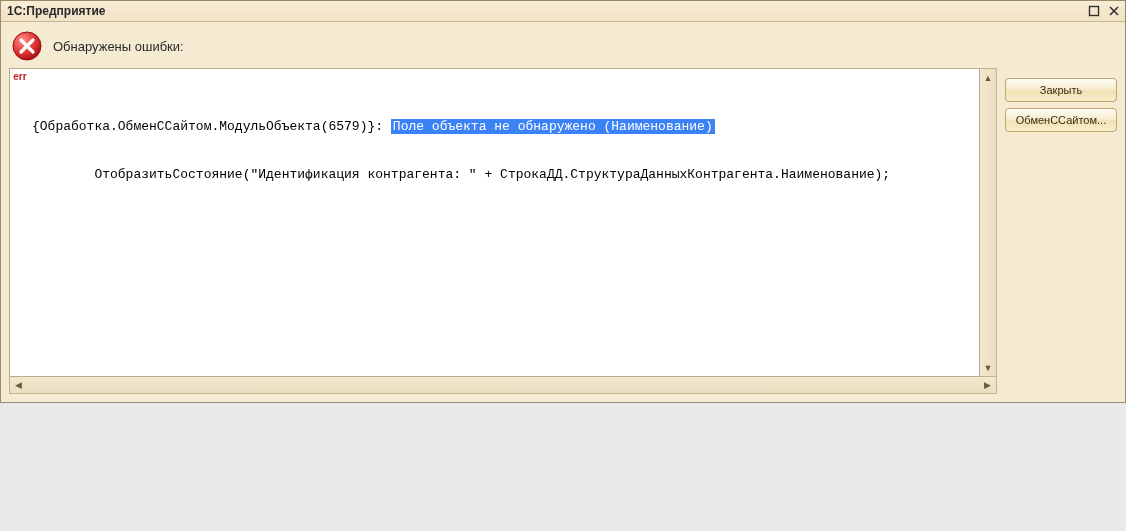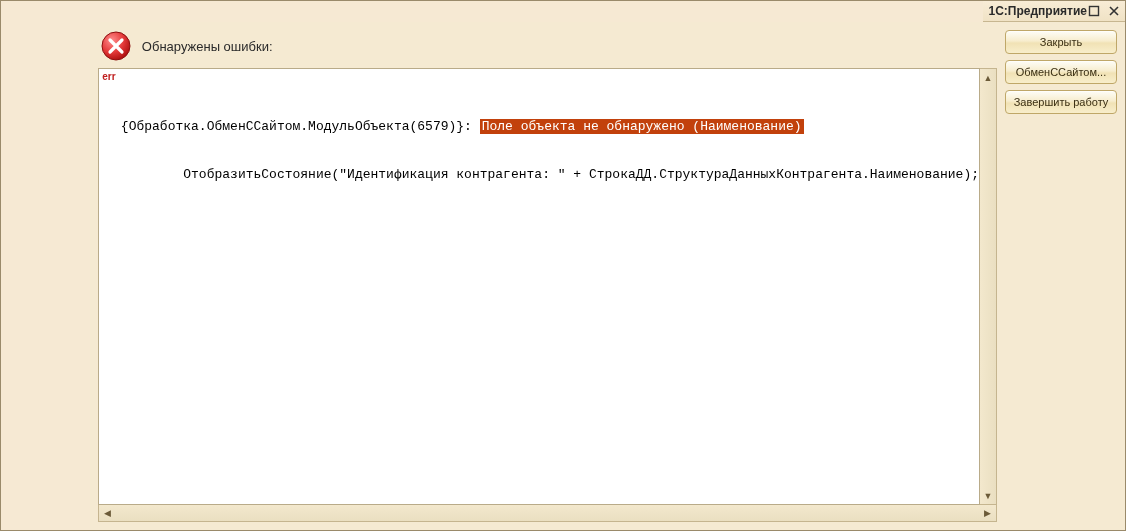--- a/index.html
+++ b/index.html
@@ -7,27 +7,26 @@
     padding: 0;
     width: 1126px;
     height: 531px;
     font-family: "Arial", sans-serif;
     font-size: 12px;
     background: #e9e9e9;
     overflow: hidden;
   }
   .window {
     width: 1126px;
-    height: 531px;
+    height: 403px;
     background: #f6e9d3;
     box-sizing: border-box;
     display: flex;
     flex-direction: column;
     border: 1px solid #9a8a6a;
-    align-items: flex-end;
   }
   .titlebar {
     height: 20px;
     background: linear-gradient(to bottom, #f8ecd6 0%, #f0e2c5 100%);
     border-bottom: 1px solid #c7b690;
     display: flex;
     align-items: center;
     justify-content: space-between;
     padding: 0 4px 0 6px;
   }
@@ -139,30 +138,31 @@
     font-family: Arial, sans-serif;
     font-size: 10px;
     font-weight: bold;
     color: #c02020;
     line-height: 11px;
   }
   .code-line {
     padding-left: 22px;
   }
   .hl {
-    background: #c2410c;
+    background: #3b82f6;
     color: #fff;
     padding: 0 2px;
   }
   .btn-col {
     width: 112px;
     display: flex;
     flex-direction: column;
     gap: 6px;
     flex:none;
+    margin-top:48px;
   }
   .btn {
     height: 22px;
     border: 1px solid #bfa768;
     border-radius: 4px;
     background: linear-gradient(to bottom, #fefdf7 0%, #f7edce 45%, #f1e2b5 55%, #f8eecb 100%);
     font-size: 11px;
     color: #3a2f13;
     display:flex;
     align-items:center;
@@ -229,19 +229,18 @@
         <div class="hscroll">
           <div class="sb-btn">◀</div>
           <div class="sb-btn">▶</div>
         </div>
 
       </div>
 
       <div class="btn-col">
         <div class="btn">Закрыть</div>
         <div class="btn">ОбменССайтом...</div>
-        <div class="btn">Завершить работу</div>
       </div>
 
     </div>
   </div>
 
 </div>
 
 </body></html>

